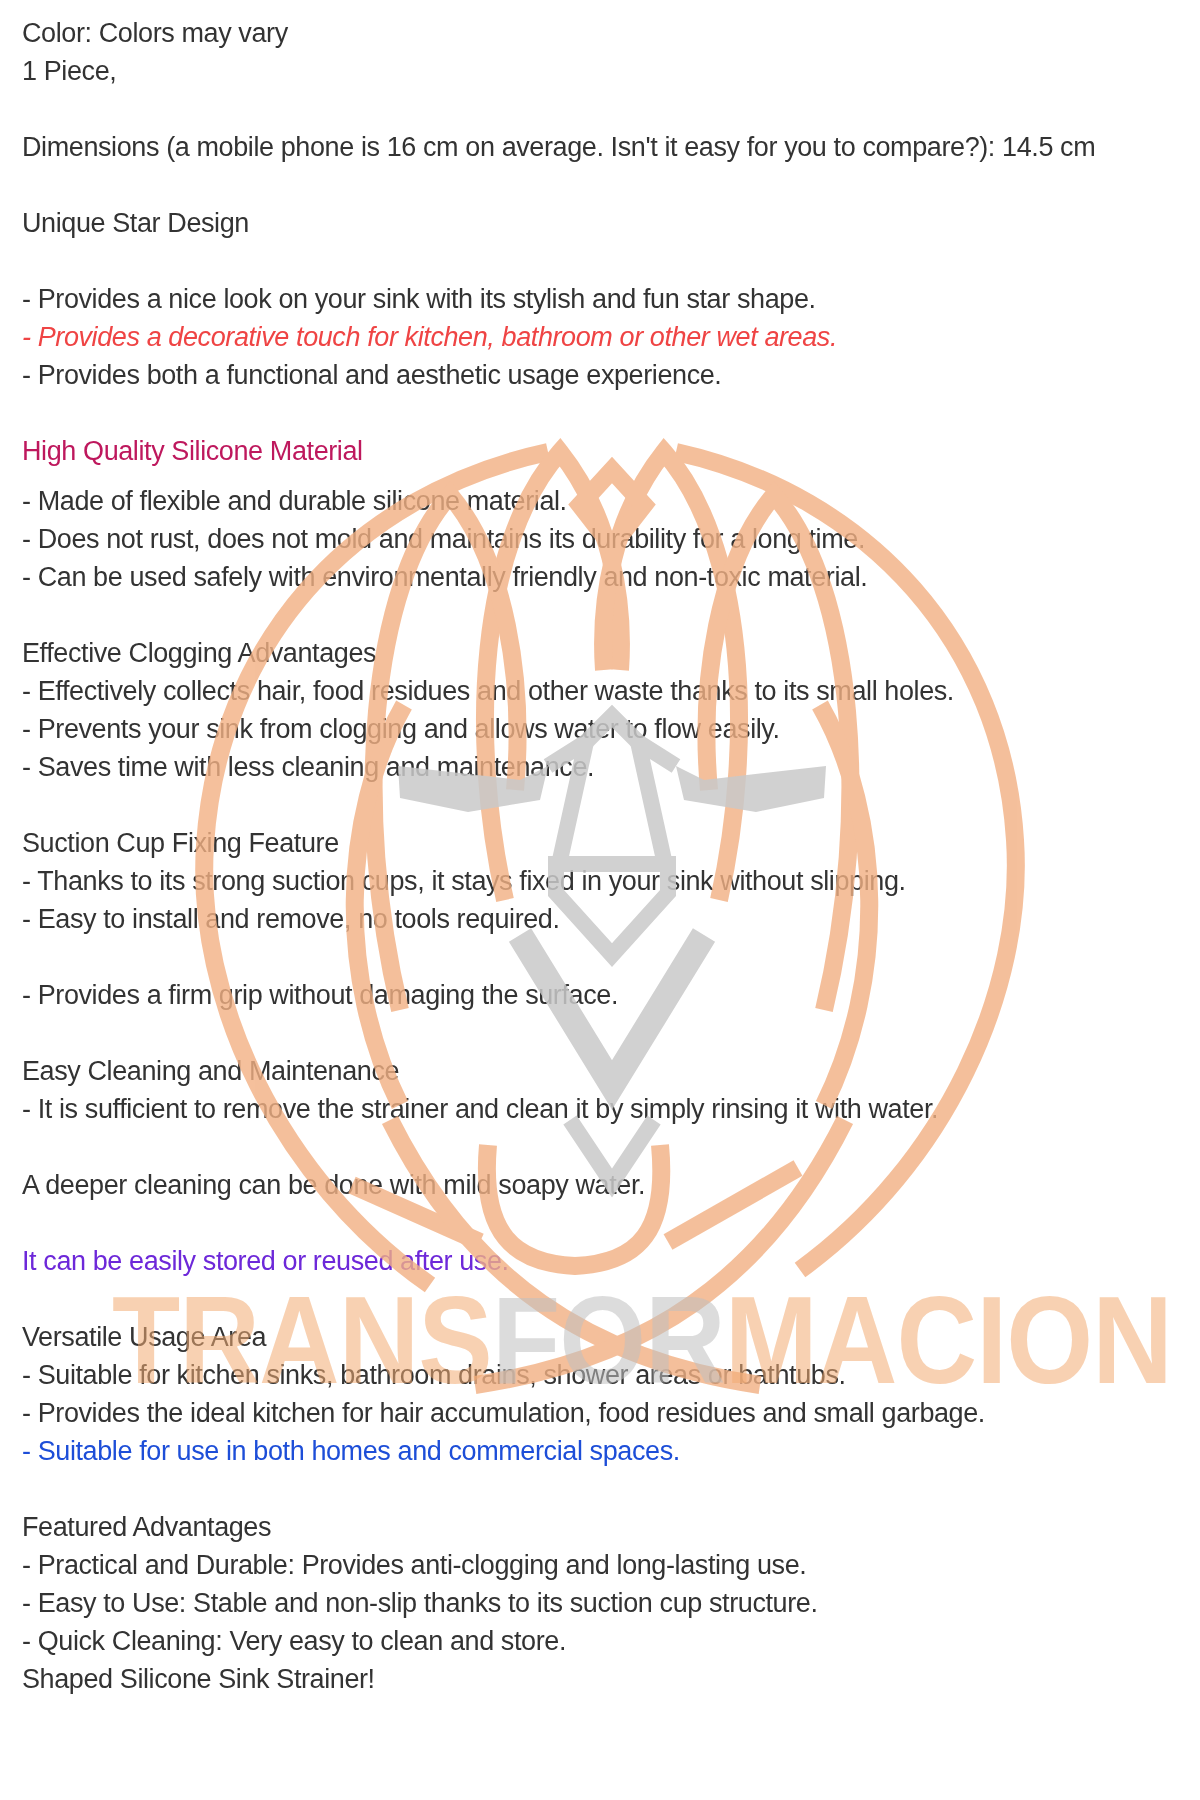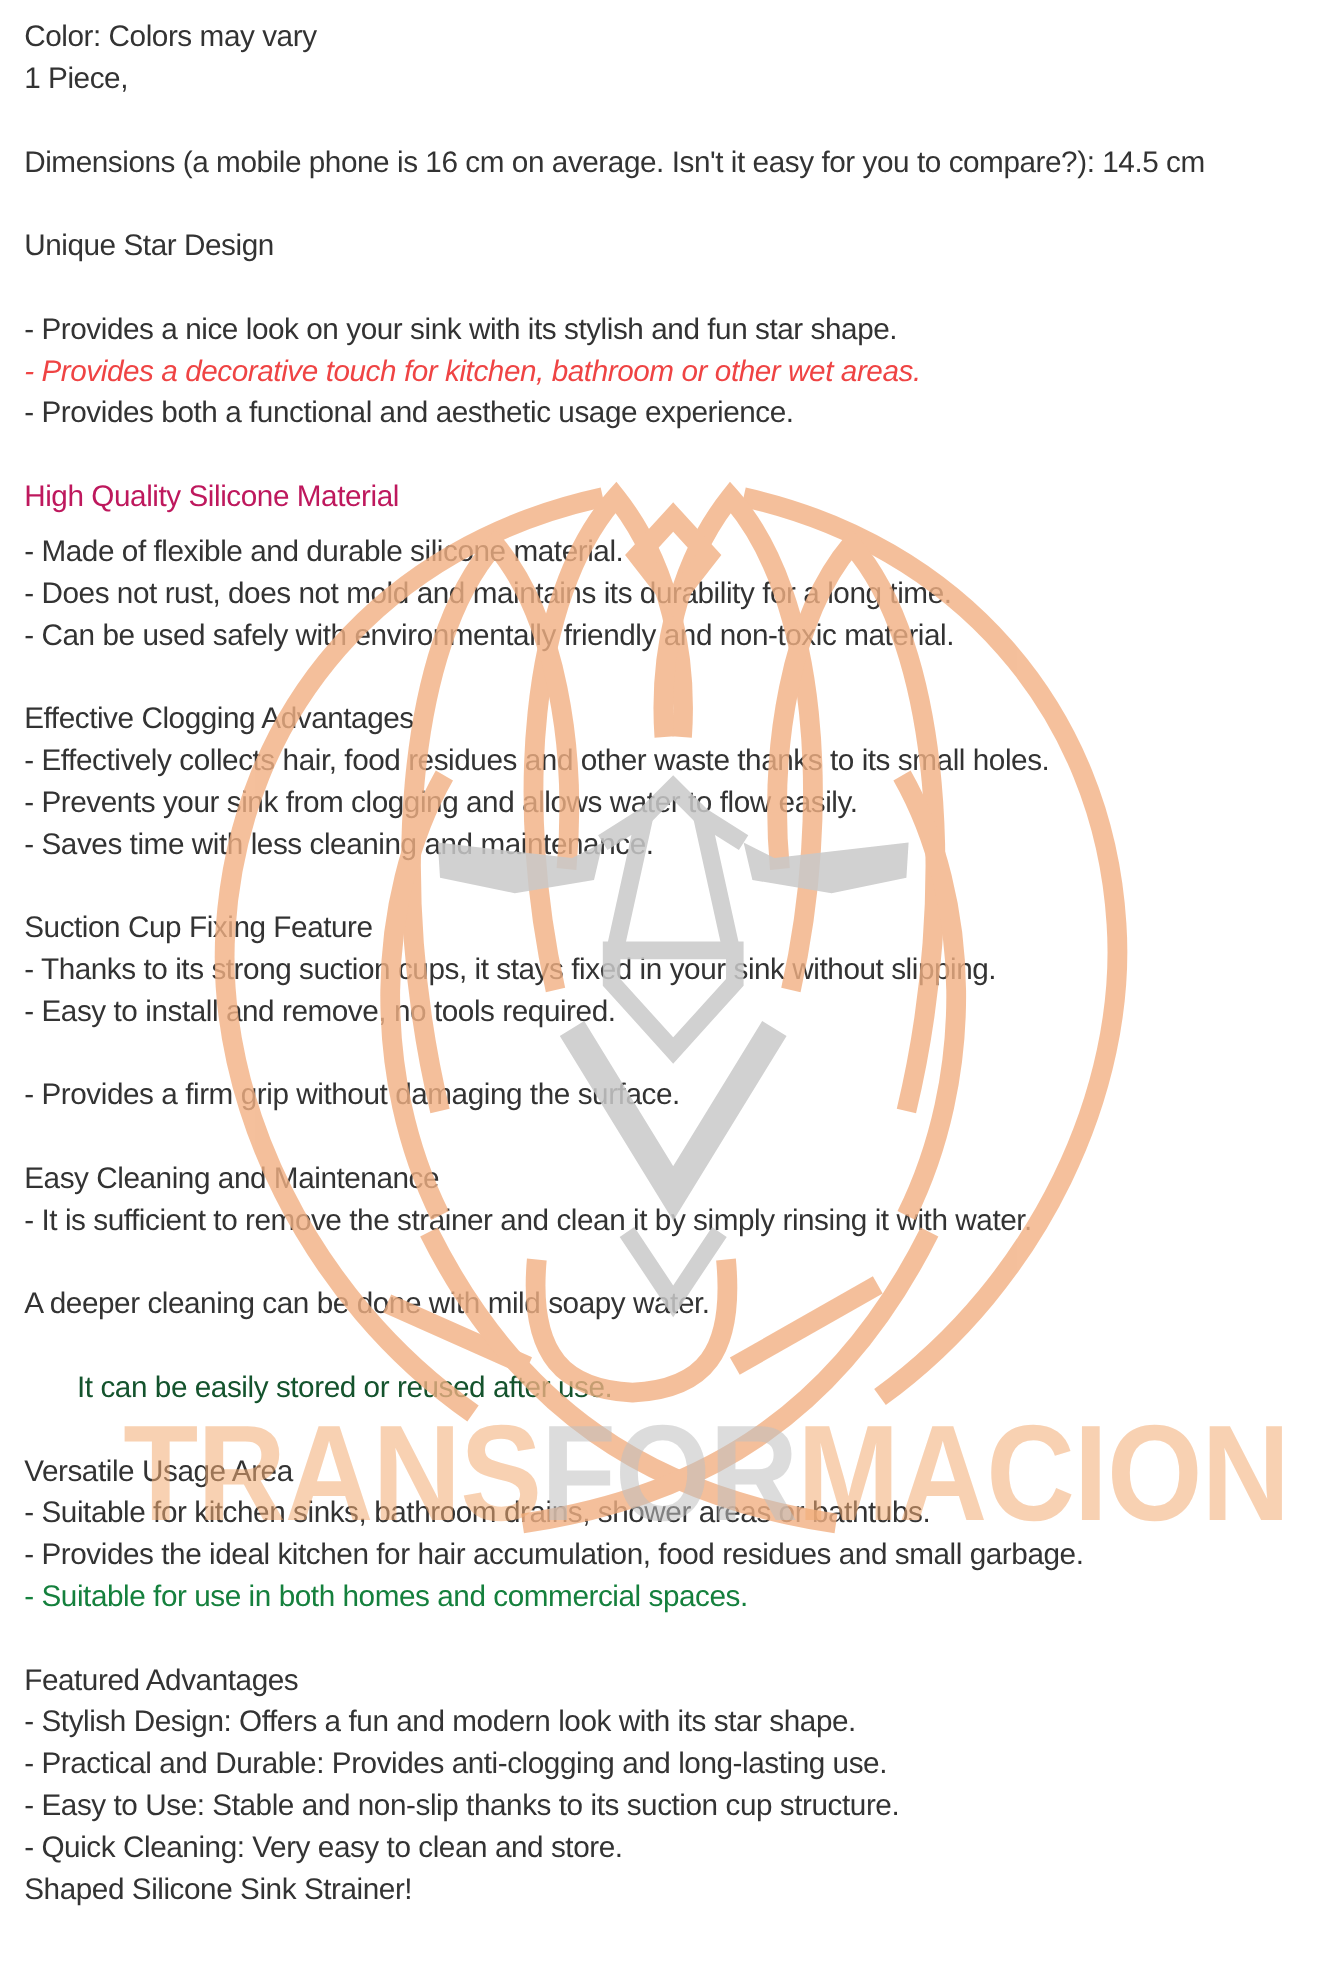--- a/index.html
+++ b/index.html
@@ -80,29 +80,28 @@
       <div class="text-line" style="color: rgb(51, 51, 51);">- Thanks to its strong suction cups, it stays fixed in your sink without slipping.</div>
       <div class="text-line" style="color: rgb(51, 51, 51);">- Easy to install and remove, no tools required.</div>
       <div class="text-line" style="color: rgb(51, 51, 51);"> </div>
       <div class="text-line" style="color: rgb(51, 51, 51);">- Provides a firm grip without damaging the surface.</div>
       <div class="text-line" style="color: rgb(51, 51, 51);"> </div>
       <div class="text-line" style="color: rgb(51, 51, 51);">Easy Cleaning and Maintenance</div>
       <div class="text-line" style="color: rgb(51, 51, 51);">- It is sufficient to remove the strainer and clean it by simply rinsing it with water.</div>
       <div class="text-line" style="color: rgb(51, 51, 51);"> </div>
       <div class="text-line" style="color: rgb(51, 51, 51);">A deeper cleaning can be done with mild soapy water.</div>
       <div class="text-line" style="color: rgb(51, 51, 51);"> </div>
-      <div class="text-line" style="color: #14532d; margin-left: 48px;">It can be easily stored or reused after use.</div>
+      <div class="text-line" style="color: #6d28d9;">It can be easily stored or reused after use.</div>
       <div class="text-line" style="color: rgb(51, 51, 51);"> </div>
       <div class="text-line" style="color: rgb(51, 51, 51);">Versatile Usage Area</div>
       <div class="text-line" style="color: rgb(51, 51, 51);">- Suitable for kitchen sinks, bathroom drains, shower areas or bathtubs.</div>
       <div class="text-line" style="color: rgb(51, 51, 51);">- Provides the ideal kitchen for hair accumulation, food residues and small garbage.</div>
-      <div class="text-line" style="color: #15803d;">- Suitable for use in both homes and commercial spaces.</div>
+      <div class="text-line" style="color: #1d4ed8;">- Suitable for use in both homes and commercial spaces.</div>
       <div class="text-line" style="color: rgb(51, 51, 51);"> </div>
       <div class="text-line" style="color: rgb(51, 51, 51);">Featured Advantages</div>
-      <div class="text-line" style="color: rgb(51, 51, 51);">- Stylish Design: Offers a fun and modern look with its star shape.</div>
       <div class="text-line" style="color: rgb(51, 51, 51);">- Practical and Durable: Provides anti-clogging and long-lasting use.</div>
       <div class="text-line" style="color: rgb(51, 51, 51);">- Easy to Use: Stable and non-slip thanks to its suction cup structure.</div>
       <div class="text-line" style="color: rgb(51, 51, 51);">- Quick Cleaning: Very easy to clean and store.</div>
       <div class="text-line" style="color: rgb(51, 51, 51);">Shaped Silicone Sink Strainer!</div>
     </div>
 
   <div class="watermark-layer">
 
     <svg class="lion-svg" width="1200" height="1800" viewBox="0 0 1200 1800" xmlns="http://www.w3.org/2000/svg">
 

